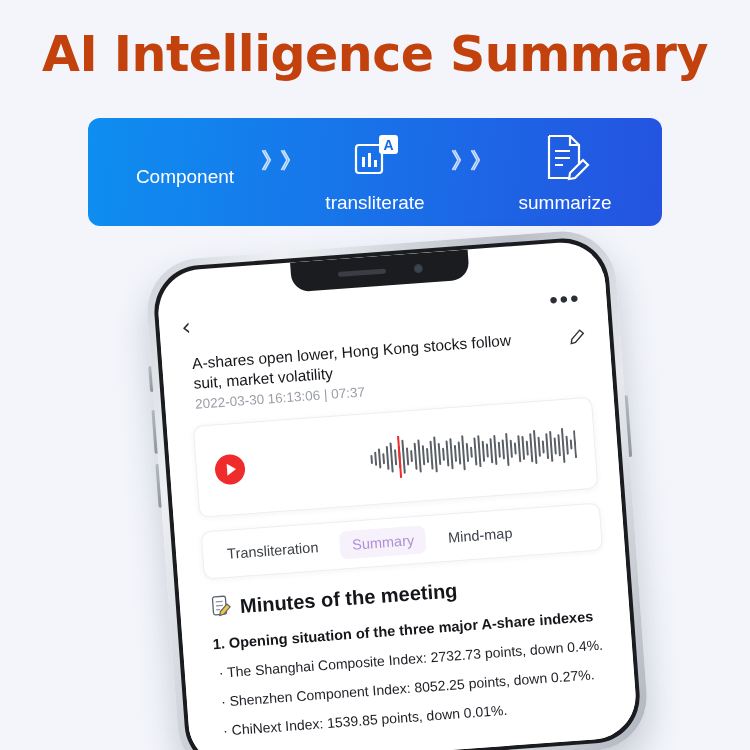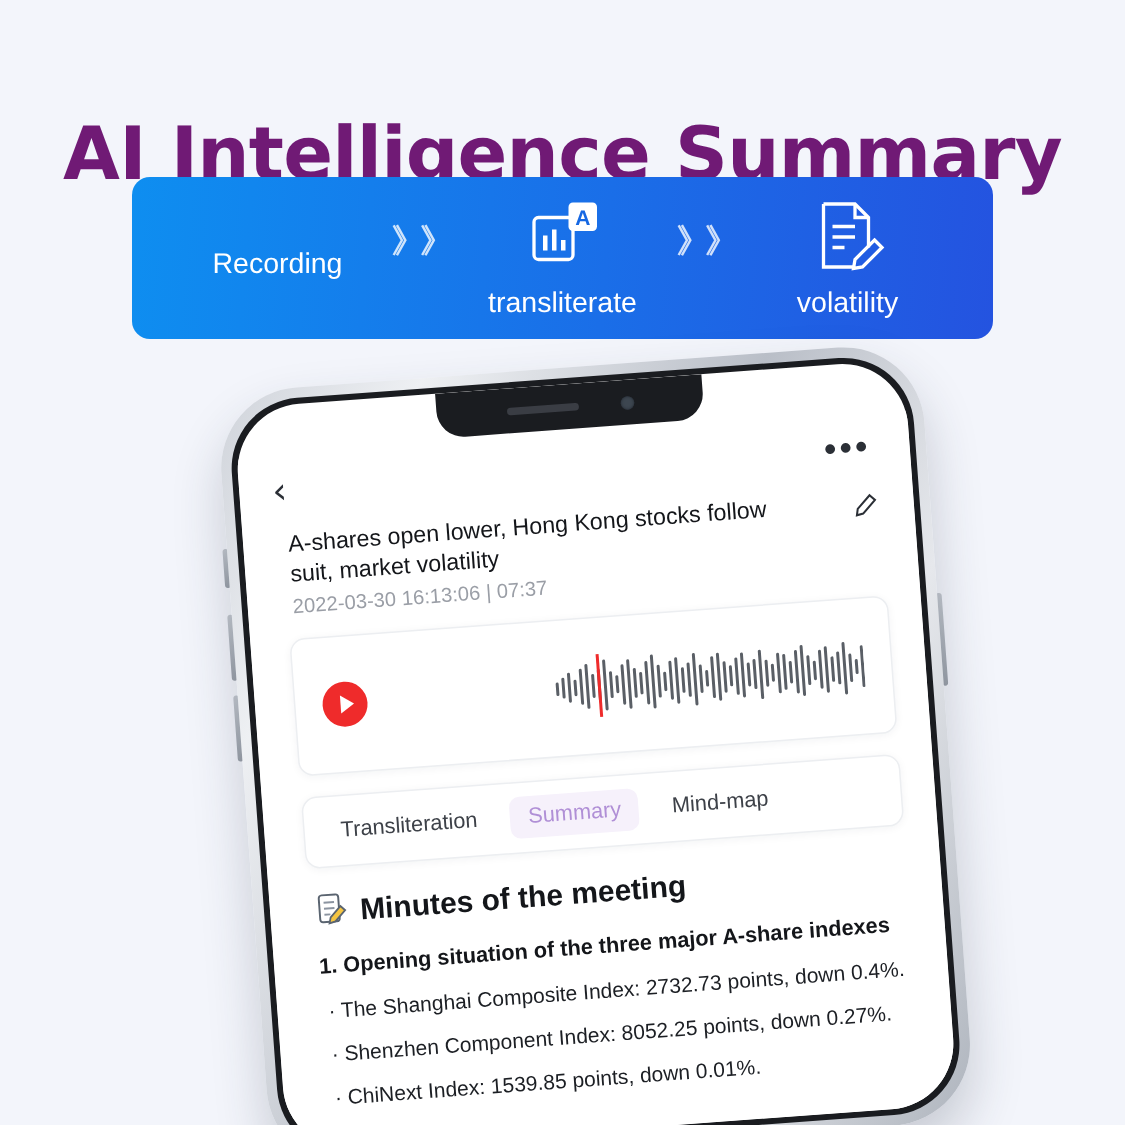--- a/index.html
+++ b/index.html
@@ -17,23 +17,22 @@
   }
 
   
   .title {
     position: absolute;
     top: 26px; left: 0; width: 750px;
     text-align: center;
     font-size: 49px;
     font-weight: bold;
     letter-spacing: -0.5px;
-    color: #701a75;
+    color: #c2410c;
     font-family: "DejaVu Sans", sans-serif;
-    margin-top: 48px;
   }
 
   
   .banner {
     position: absolute;
     left: 88px; top: 118px;
     width: 574px; height: 108px;
     border-radius: 12px;
     background: linear-gradient(95deg, #0e8ef0 0%, #1a6ee8 55%, #2453e0 100%);
     display: flex;
@@ -257,21 +256,21 @@
 </head>
 <body>
 
 <div class="page">
 
   <div class="title">AI Intelligence Summary</div>
 
   <div class="banner">
 
     <div class="step">
-      <span class="label">Recording</span>
+      <span class="label">Component</span>
     </div>
 
     <div class="chev">》》</div>
 
     <div class="step">
       <span class="icon-box">
         <svg width="54" height="52" viewBox="0 0 54 52">
           <rect class="tl-ico" x="8" y="14" width="26" height="28" rx="3"></rect>
           <rect x="14" y="26" width="3" height="10" fill="#fff"></rect>
           <rect x="20" y="22" width="3" height="14" fill="#fff"></rect>
@@ -288,21 +287,21 @@
     <div class="step">
       <span class="icon-box">
         <svg width="52" height="52" viewBox="0 0 52 52">
           <path class="sum-ico" d="M10 5 h21 l9 9 v20"></path>
           <path class="sum-ico" d="M10 5 v42 h20"></path>
           <path class="sum-ico" d="M31 5 v9 h9"></path>
           <path class="sum-ico" d="M16 20 h15 M16 27 h15 M16 34 h8"></path>
           <path class="sum-ico" d="M44 29 l5 5 -13 13 -6 1 1 -6 Z"></path>
         </svg>
       </span>
-      <span class="label">volatility</span>
+      <span class="label">summarize</span>
     </div>
   </div>
 
   <div class="phone-wrap">
     <div class="btn-side btn-mute"></div>
     <div class="btn-side btn-vup"></div>
     <div class="btn-side btn-vdn"></div>
     <div class="btn-side btn-pwr"></div>
 
     <div class="phone-frame">

